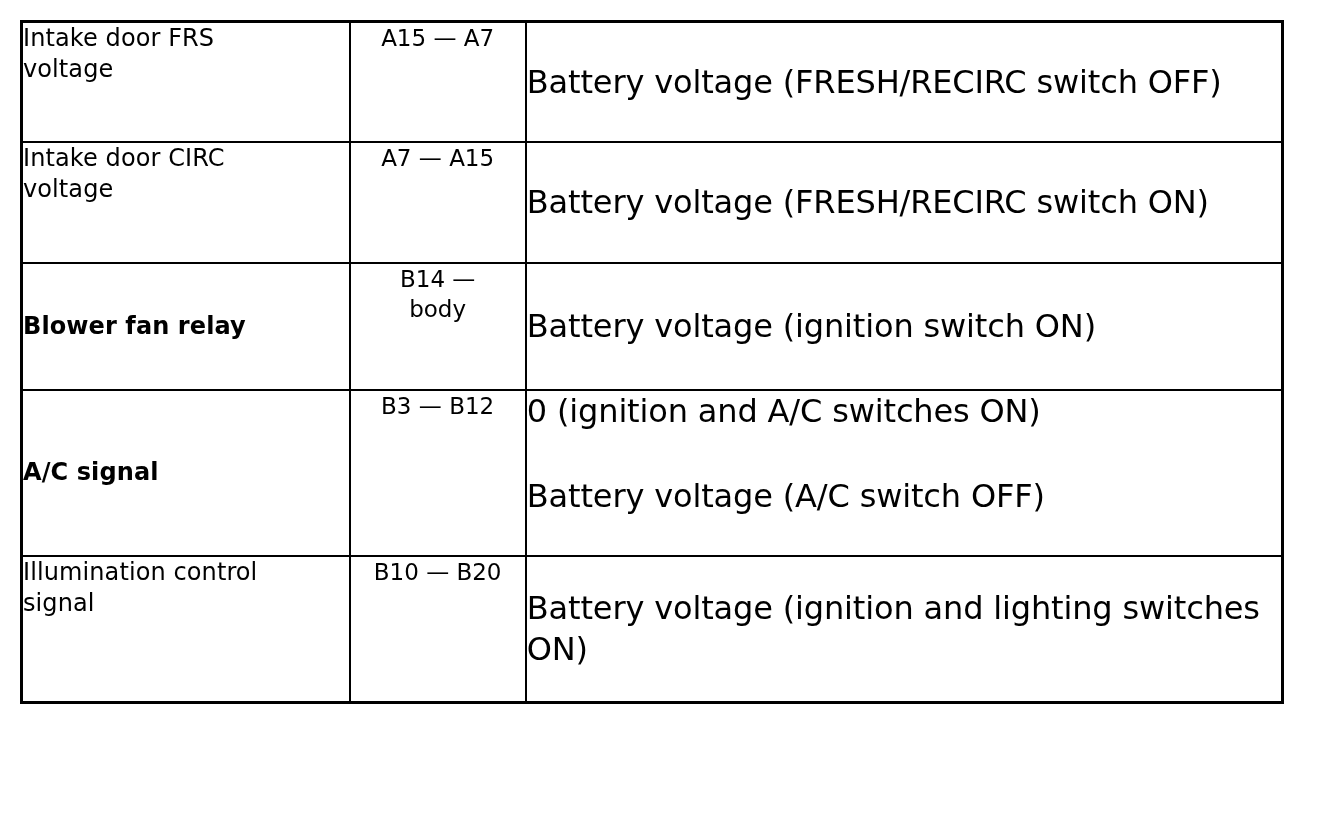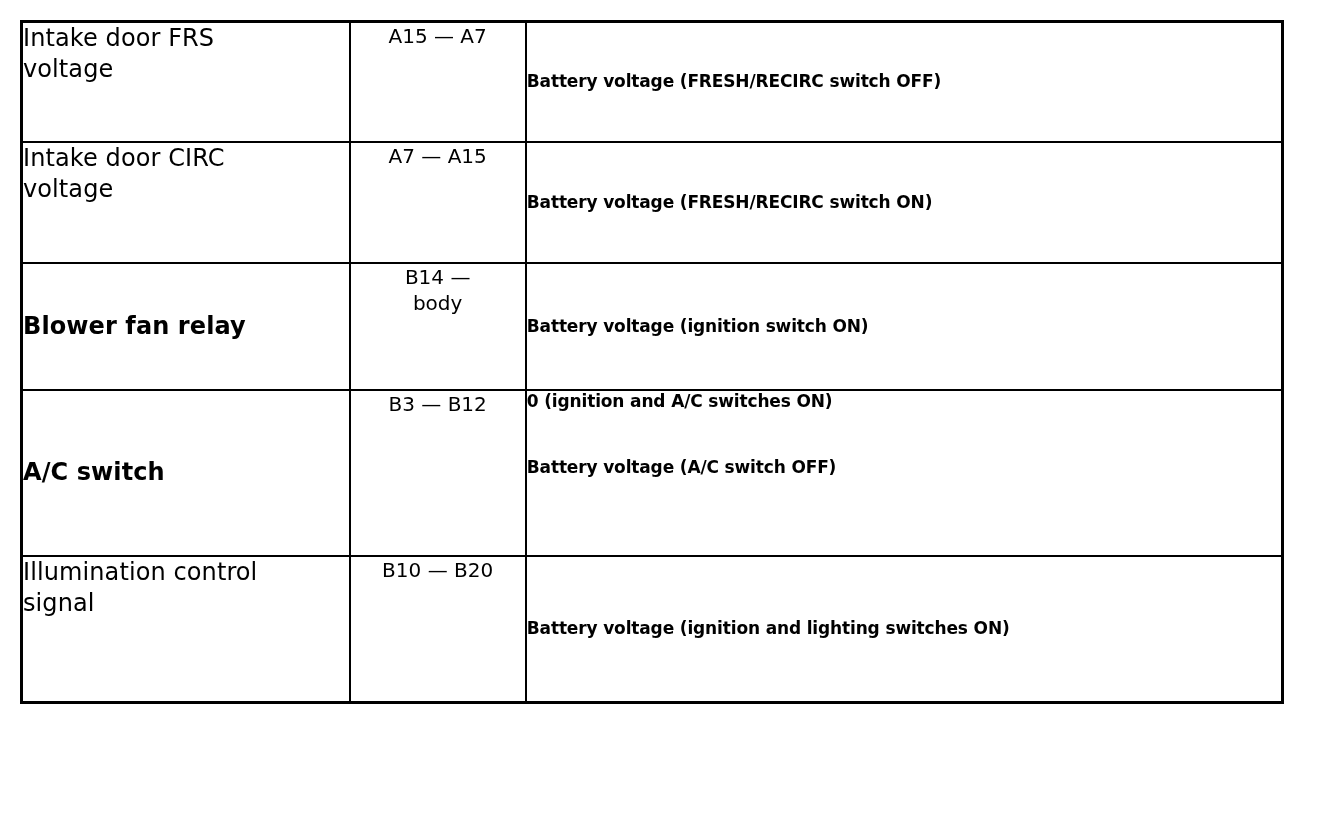--- a/index.html
+++ b/index.html
@@ -71,41 +71,40 @@
     white-space: pre-line;
   }
 
   
   td.cell-pin {
     vertical-align: middle;
     text-align: center;
     padding: 6px 4px;
   }
   .pin-text {
-    font-size: 20px;
+    font-size: 23px;
     line-height: 1.32;
     white-space: pre-line;
     display: block;
   }
 
   
   td.cell-cond {
     vertical-align: top;
     padding: 9px 8px 6px 10px;
   }
   td.cell-cond.mid {
     vertical-align: middle;
     padding-top: 6px;
     padding-bottom: 6px;
   }
   .cond-text {
-    font-size: 17px;
+    font-size: 32px;
     line-height: 1.28;
     letter-spacing: -0.15px;
-    font-weight: bold;
   }
   .cond-text + .cond-text {
     margin-top: 44px;
   }
 
   
   tr.r0 { height: 120px; }
   tr.r1 { height: 121px; margin-top: 14px; }
   tr.r2 { height: 127px; }
   tr.r3 { height: 166px; }
@@ -159,21 +158,21 @@
           <span class="pin-text">B14 —
 body</span>
         </td>
         <td class="cell-cond mid">
           <div class="cond-text">Battery voltage (ignition switch ON)</div>
         </td>
       </tr>
 
       <tr class="r3">
         <td class="cell-name mid">
-          <div class="name-text">A/C switch</div>
+          <div class="name-text">A/C signal</div>
         </td>
         <td class="cell-pin">
           <span class="pin-text">B3 — B12</span>
         </td>
         <td class="cell-cond">
           <div class="cond-text">0 (ignition and A/C switches ON)</div>
           <div class="cond-text">Battery voltage (A/C switch OFF)</div>
         </td>
       </tr>
 

